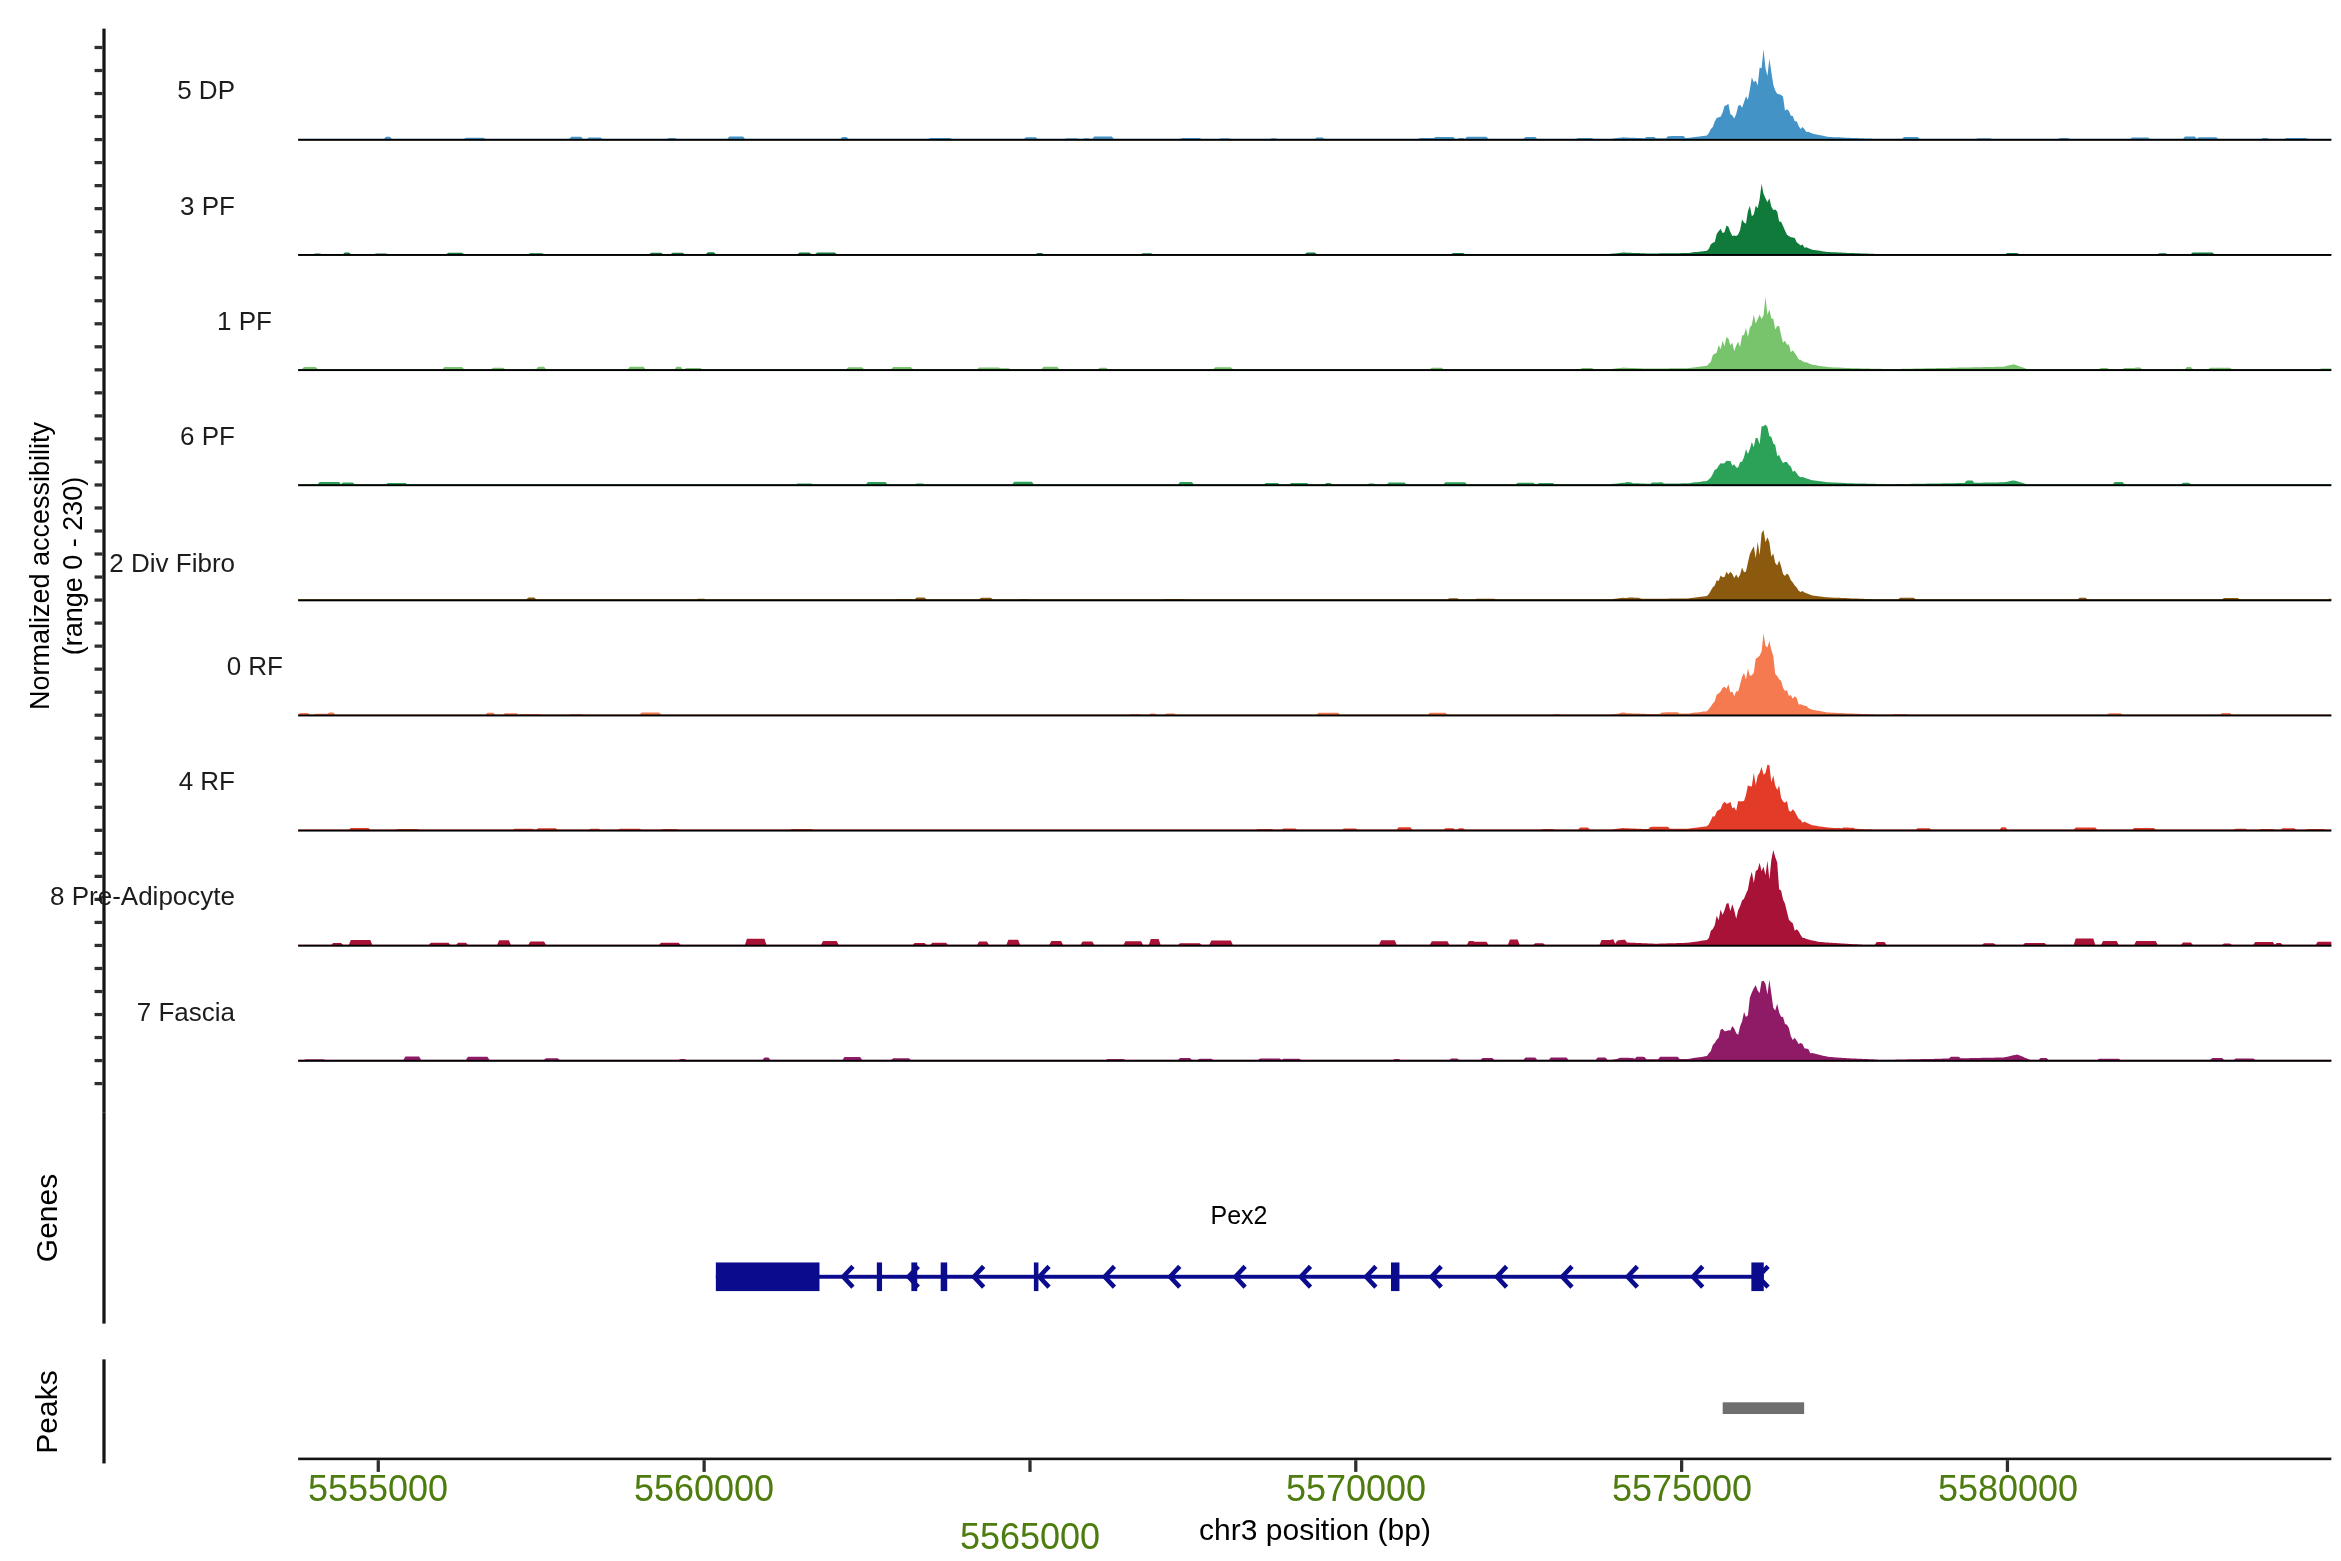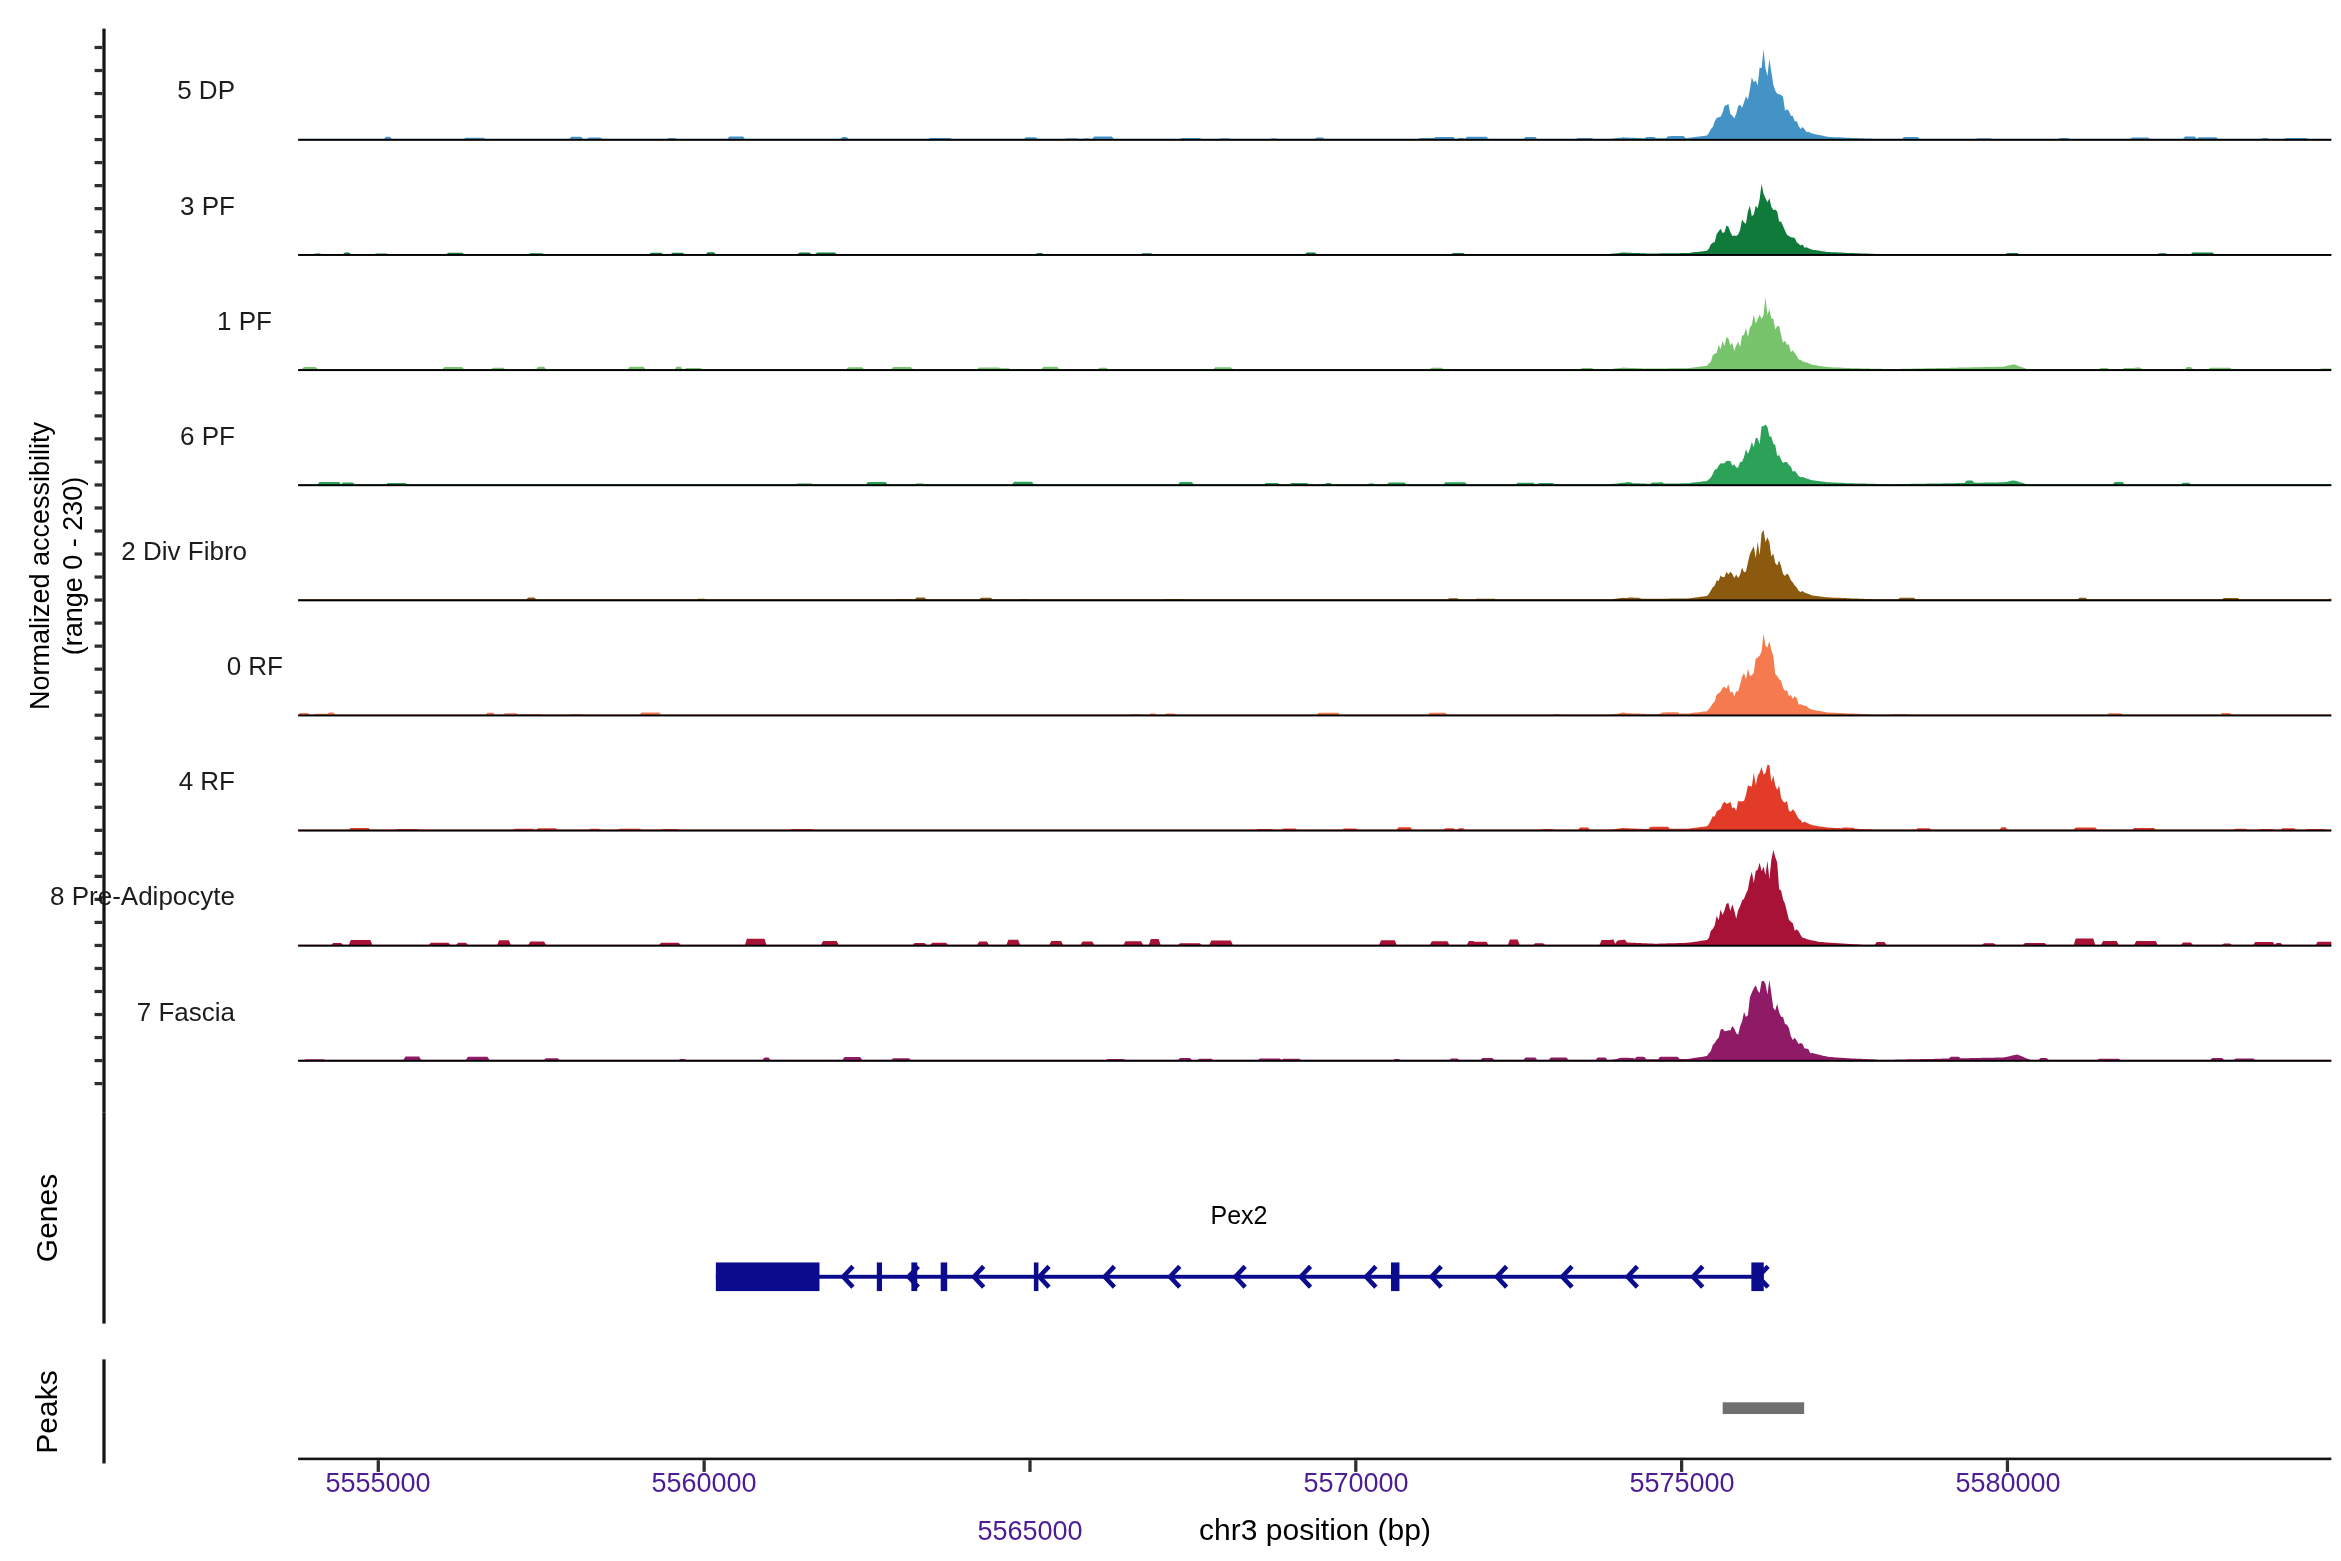--- a/index.html
+++ b/index.html
@@ -7,21 +7,21 @@
        font-family:"Liberation Sans","DejaVu Sans",sans-serif;}
   #stage{position:absolute;left:0;top:0;width:2342px;height:1561px;}
   svg{position:absolute;left:0;top:0;}
   .track-label{position:absolute;left:0;width:235px;text-align:right;
                font-size:26px;line-height:31px;color:#1c1c1c;white-space:nowrap;}
   .vlabel{position:absolute;transform:translate(-50%,-50%) rotate(-90deg);
           text-align:center;white-space:nowrap;color:#000;}
   .ylab-line{font-size:27px;line-height:33px;color:#000;}
   .section-label{font-size:30px;}
   .xtick-label{position:absolute;width:156px;margin-left:-78px;text-align:center;
-               font-size:27px;color:#4c1d95;white-space:nowrap;}
+               font-size:36px;color:#4d7c0f;white-space:nowrap;}
   .gene-name{position:absolute;transform:translate(-50%,-50%);font-size:25px;color:#000;}
   .x-title{position:absolute;transform:translate(-50%,0);font-size:30px;color:#000;white-space:nowrap;}
 </style>
 </head>
 <body>
 
 <div id="stage">
 
   <svg id="chart" width="2342" height="1561" viewBox="0 0 3600 2400">
       <path d="M458,215L458,213.5L461,213.5L464,213.5L467,213.5L470,213.5L473,213.5L476,213.5L479,213.5L482,213.5L485,213.5L488,213.5L491,213.5L494,213.5L497,213.5L500,213.5L503,213.5L506,213.5L509,213.5L512,213.5L515,213.5L518,213.5L521,213.5L524,213.5L527,213.5L530,213.5L533,213.5L536,213.5L539,213.5L542,213.5L545,213.5L548,213.5L551,213.5L554,213.5L557,213.5L560,213.5L563,213.5L566,213.5L569,213.5L572,213.5L575,213.5L578,213.5L581,213.5L584,213.5L587,213.5L590,213.5L593,210.2L596,210.2L599,210.2L602,213.5L605,213.5L608,213.5L611,213.5L614,213.5L617,213.5L620,213.5L623,213.5L626,213.5L629,213.5L632,213.5L635,213.5L638,213.5L641,213.5L644,213.5L647,213.5L650,213.5L653,213.5L656,213.5L659,213.5L662,213.5L665,213.5L668,213.5L671,213.5L674,213.5L677,213.5L680,213.5L683,213.5L686,213.5L689,213.5L692,213.5L695,213.5L698,213.5L701,213.5L704,213.5L707,213.5L710,213.5L713,213.5L716,211.8L719,211.8L722,211.8L725,211.8L728,211.8L731,211.8L734,211.8L737,211.8L740,211.8L743,211.8L746,213.5L749,213.5L752,213.5L755,213.5L758,213.5L761,213.5L764,213.5L767,213.5L770,213.5L773,213.5L776,213.5L779,213.5L782,213.5L785,213.5L788,213.5L791,213.5L794,213.5L797,213.5L800,213.5L803,213.5L806,213.5L809,213.5L812,213.5L815,213.5L818,213.5L821,213.5L824,213.5L827,213.5L830,213.5L833,213.5L836,213.5L839,213.5L842,213.5L845,213.5L848,213.5L851,213.5L854,213.5L857,213.5L860,213.5L863,213.5L866,213.5L869,213.5L872,213.5L875,213.5L878,210.2L881,210.2L884,210.2L887,210.2L890,210.2L893,210.2L896,213.5L899,213.5L902,213.5L905,211.3L908,211.3L911,211.3L914,211.3L917,211.3L920,211.3L923,211.3L926,213.5L929,213.5L932,213.5L935,213.5L938,213.5L941,213.5L944,213.5L947,213.5L950,213.5L953,213.5L956,213.5L959,213.5L962,213.5L965,213.5L968,213.5L971,213.5L974,213.5L977,213.5L980,213.5L983,213.5L986,213.5L989,213.5L992,213.5L995,213.5L998,213.5L1001,213.5L1004,213.5L1007,213.5L1010,213.5L1013,213.5L1016,213.5L1019,213.5L1022,213.5L1025,213.5L1028,212.3L1031,212.3L1034,212.3L1037,212.3L1040,213.5L1043,213.5L1046,213.5L1049,213.5L1052,213.5L1055,213.5L1058,213.5L1061,213.5L1064,213.5L1067,213.5L1070,213.5L1073,213.5L1076,213.5L1079,213.5L1082,213.5L1085,213.5L1088,213.5L1091,213.5L1094,213.5L1097,213.5L1100,213.5L1103,213.5L1106,213.5L1109,213.5L1112,213.5L1115,213.5L1118,213.5L1121,209.8L1124,209.8L1127,209.8L1130,209.8L1133,209.8L1136,209.8L1139,209.8L1142,209.8L1145,213.5L1148,213.5L1151,213.5L1154,213.5L1157,213.5L1160,213.5L1163,213.5L1166,213.5L1169,213.5L1172,213.5L1175,213.5L1178,213.5L1181,213.5L1184,213.5L1187,213.5L1190,213.5L1193,213.5L1196,213.5L1199,213.5L1202,213.5L1205,213.5L1208,213.5L1211,213.5L1214,213.5L1217,213.5L1220,213.5L1223,213.5L1226,213.5L1229,213.5L1232,213.5L1235,213.5L1238,213.5L1241,213.5L1244,213.5L1247,213.5L1250,213.5L1253,213.5L1256,213.5L1259,213.5L1262,213.5L1265,213.5L1268,213.5L1271,213.5L1274,213.5L1277,213.5L1280,213.5L1283,213.5L1286,213.5L1289,213.5L1292,213.5L1295,210.5L1298,210.5L1301,210.5L1304,213.5L1307,213.5L1310,213.5L1313,213.5L1316,213.5L1319,213.5L1322,213.5L1325,213.5L1328,213.5L1331,213.5L1334,213.5L1337,213.5L1340,213.5L1343,213.5L1346,213.5L1349,213.5L1352,213.5L1355,213.5L1358,213.5L1361,213.5L1364,213.5L1367,213.5L1370,213.5L1373,213.5L1376,213.5L1379,213.5L1382,213.5L1385,213.5L1388,213.5L1391,213.5L1394,213.5L1397,213.5L1400,213.5L1403,213.5L1406,213.5L1409,213.5L1412,213.5L1415,213.5L1418,213.5L1421,213.5L1424,213.5L1427,213.5L1430,212.0L1433,212.0L1436,212.0L1439,212.0L1442,212.0L1445,212.0L1448,212.0L1451,212.0L1454,212.0L1457,212.0L1460,212.0L1463,213.5L1466,213.5L1469,213.5L1472,213.5L1475,213.5L1478,213.5L1481,213.5L1484,213.5L1487,213.5L1490,213.5L1493,213.5L1496,213.5L1499,213.5L1502,213.5L1505,213.5L1508,213.5L1511,213.5L1514,213.5L1517,213.5L1520,213.5L1523,213.5L1526,213.5L1529,213.5L1532,213.5L1535,213.5L1538,213.5L1541,213.5L1544,213.5L1547,213.5L1550,213.5L1553,213.5L1556,213.5L1559,213.5L1562,213.5L1565,213.5L1568,213.5L1571,213.5L1574,213.5L1577,211.1L1580,211.1L1583,211.1L1586,211.1L1589,211.1L1592,211.1L1595,213.5L1598,213.5L1601,213.5L1604,213.5L1607,213.5L1610,213.5L1613,213.5L1616,213.5L1619,213.5L1622,213.5L1625,213.5L1628,213.5L1631,213.5L1634,213.5L1637,213.5L1640,212.7L1643,212.7L1646,212.7L1649,212.7L1652,212.7L1655,212.7L1658,213.5L1661,213.5L1664,213.5L1667,212.7L1670,212.7L1673,212.7L1676,213.5L1679,213.5L1682,210.0L1685,210.0L1688,210.0L1691,210.0L1694,210.0L1697,210.0L1700,210.0L1703,210.0L1706,210.0L1709,210.0L1712,213.5L1715,213.5L1718,213.5L1721,213.5L1724,213.5L1727,213.5L1730,213.5L1733,213.5L1736,213.5L1739,213.5L1742,213.5L1745,213.5L1748,213.5L1751,213.5L1754,213.5L1757,213.5L1760,213.5L1763,213.5L1766,213.5L1769,213.5L1772,213.5L1775,213.5L1778,213.5L1781,213.5L1784,213.5L1787,213.5L1790,213.5L1793,213.5L1796,213.5L1799,213.5L1802,213.5L1805,213.5L1808,213.5L1811,213.5L1814,213.5L1817,212.3L1820,212.3L1823,212.3L1826,212.3L1829,212.3L1832,212.3L1835,212.3L1838,212.3L1841,212.3L1844,212.3L1847,213.5L1850,213.5L1853,213.5L1856,213.5L1859,213.5L1862,213.5L1865,213.5L1868,213.5L1871,213.5L1874,213.5L1877,212.6L1880,212.6L1883,212.6L1886,212.6L1889,212.6L1892,213.5L1895,213.5L1898,213.5L1901,213.5L1904,213.5L1907,213.5L1910,213.5L1913,213.5L1916,213.5L1919,213.5L1922,213.5L1925,213.5L1928,213.5L1931,213.5L1934,213.5L1937,213.5L1940,213.5L1943,213.5L1946,213.5L1949,213.5L1952,213.5L1955,212.6L1958,212.6L1961,212.6L1964,213.5L1967,213.5L1970,213.5L1973,213.5L1976,213.5L1979,213.5L1982,213.5L1985,213.5L1988,213.5L1991,213.5L1994,213.5L1997,213.5L2000,213.5L2003,213.5L2006,213.5L2009,213.5L2012,213.5L2015,213.5L2018,213.5L2021,213.5L2024,211.3L2027,211.3L2030,211.3L2033,211.3L2036,213.5L2039,213.5L2042,213.5L2045,213.5L2048,213.5L2051,213.5L2054,213.5L2057,213.5L2060,213.5L2063,213.5L2066,213.5L2069,213.5L2072,213.5L2075,213.5L2078,213.5L2081,213.5L2084,213.5L2087,213.5L2090,213.5L2093,213.5L2096,213.5L2099,213.5L2102,213.5L2105,213.5L2108,213.5L2111,213.5L2114,213.5L2117,213.5L2120,213.5L2123,213.5L2126,213.5L2129,213.5L2132,213.5L2135,213.5L2138,213.5L2141,213.5L2144,213.5L2147,213.5L2150,213.5L2153,213.5L2156,213.5L2159,213.5L2162,213.5L2165,213.5L2168,213.5L2171,213.5L2174,213.5L2177,213.5L2180,213.5L2183,212.1L2186,212.1L2189,212.1L2192,212.1L2195,212.1L2198,212.1L2201,212.1L2204,212.1L2207,210.7L2210,210.7L2213,210.7L2216,210.7L2219,210.7L2222,210.7L2225,210.7L2228,210.7L2231,210.7L2234,210.7L2237,213.5L2240,213.5L2243,212.2L2246,212.2L2249,212.2L2252,213.5L2255,210.1L2258,210.1L2261,210.1L2264,210.1L2267,210.1L2270,210.1L2273,210.1L2276,210.1L2279,210.1L2282,210.1L2285,210.1L2288,213.5L2291,213.5L2294,213.5L2297,213.5L2300,213.5L2303,213.5L2306,213.5L2309,213.5L2312,213.5L2315,213.5L2318,213.5L2321,213.5L2324,213.5L2327,213.5L2330,213.5L2333,213.5L2336,213.5L2339,213.5L2342,213.5L2345,210.6L2348,210.6L2351,210.6L2354,210.6L2357,210.6L2360,210.6L2363,213.5L2366,213.5L2369,213.5L2372,213.5L2375,213.5L2378,213.5L2381,213.5L2384,213.5L2387,213.5L2390,213.5L2393,213.5L2396,213.5L2399,213.5L2402,213.5L2405,213.5L2408,213.5L2411,213.5L2414,213.5L2417,213.5L2420,213.5L2423,213.5L2426,212.2L2429,212.2L2432,212.2L2435,212.2L2438,212.2L2441,212.2L2444,212.2L2447,212.2L2450,213.5L2453,213.5L2456,213.5L2459,213.5L2462,213.5L2465,213.5L2468,213.5L2471,213.5L2474,213.5L2477,213.3L2480,212.9L2483,212.6L2486,212.2L2489,211.9L2492,211.6L2495,211.2L2498,211.4L2501,211.5L2504,211.6L2507,211.7L2510,211.8L2513,211.9L2516,212.0L2519,212.1L2522,212.3L2525,212.4L2528,212.5L2531,210.6L2534,210.7L2537,210.7L2540,210.6L2543,210.6L2546,212.6L2549,212.6L2552,212.5L2555,212.5L2558,212.5L2561,212.4L2564,209.3L2567,209.3L2570,209.2L2573,209.2L2576,209.1L2579,209.1L2582,209.1L2585,209.0L2588,209.0L2591,212.0L2594,212.0L2597,211.8L2600,211.4L2603,211.0L2606,210.6L2609,210.3L2612,209.9L2615,209.5L2618,209.1L2621,208.8L2624,208.4L2627,204.5L2630,198.2L2633,195.1L2636,186.9L2639,181.3L2642,180.3L2645,179.5L2648,173.3L2651,162.8L2654,161.8L2657,159.4L2660,175.4L2663,177.4L2666,182.2L2669,175.1L2672,163.0L2675,161.2L2678,165.5L2681,157.2L2684,148.1L2687,153.5L2690,137.5L2693,118.7L2696,126.5L2699,123.6L2702,131.3L2705,103.6L2708,104.8L2711,75.7L2714,104.5L2717,116.9L2720,90.2L2723,110.8L2726,130.4L2729,139.3L2732,144.1L2735,144.8L2738,146.0L2741,148.6L2744,170.3L2747,168.0L2750,170.7L2753,177.9L2756,178.3L2759,186.3L2762,186.3L2765,193.7L2768,198.5L2771,195.4L2774,198.9L2777,203.0L2780,202.5L2783,204.0L2786,205.3L2789,206.0L2792,206.6L2795,207.2L2798,207.9L2801,208.5L2804,209.1L2807,209.8L2810,210.4L2813,210.6L2816,210.7L2819,210.9L2822,211.0L2825,211.1L2828,211.2L2831,211.4L2834,211.5L2837,211.6L2840,211.8L2843,211.9L2846,212.0L2849,212.1L2852,212.2L2855,212.3L2858,212.5L2861,212.6L2864,212.7L2867,212.8L2870,212.9L2873,213.0L2876,213.1L2879,213.3L2882,213.4L2885,213.5L2888,213.5L2891,213.5L2894,213.5L2897,213.5L2900,213.5L2903,213.5L2906,213.5L2909,213.5L2912,213.5L2915,213.5L2918,213.5L2921,213.5L2924,213.5L2927,210.7L2930,210.7L2933,210.7L2936,210.7L2939,210.7L2942,210.7L2945,210.7L2948,210.7L2951,213.5L2954,213.5L2957,213.5L2960,213.5L2963,213.5L2966,213.5L2969,213.5L2972,213.5L2975,213.5L2978,213.5L2981,213.5L2984,213.5L2987,213.5L2990,213.5L2993,213.5L2996,213.5L2999,213.5L3002,213.5L3005,213.5L3008,213.5L3011,213.5L3014,213.5L3017,213.5L3020,213.5L3023,213.5L3026,213.5L3029,213.5L3032,213.5L3035,213.5L3038,213.5L3041,212.4L3044,212.4L3047,212.4L3050,212.4L3053,212.4L3056,212.4L3059,212.4L3062,213.5L3065,213.5L3068,213.5L3071,213.5L3074,213.5L3077,213.5L3080,213.5L3083,213.5L3086,213.5L3089,213.5L3092,213.5L3095,213.5L3098,213.5L3101,213.5L3104,213.5L3107,213.5L3110,213.5L3113,213.5L3116,213.5L3119,213.5L3122,213.5L3125,213.5L3128,213.5L3131,213.5L3134,213.5L3137,213.5L3140,213.5L3143,213.5L3146,213.5L3149,213.5L3152,213.5L3155,213.5L3158,213.5L3161,213.5L3164,213.5L3167,212.3L3170,212.3L3173,212.3L3176,212.3L3179,212.3L3182,213.5L3185,213.5L3188,213.5L3191,213.5L3194,213.5L3197,213.5L3200,213.5L3203,213.5L3206,213.5L3209,213.5L3212,213.5L3215,213.5L3218,213.5L3221,213.5L3224,213.5L3227,213.5L3230,213.5L3233,213.5L3236,213.5L3239,213.5L3242,213.5L3245,213.5L3248,213.5L3251,213.5L3254,213.5L3257,213.5L3260,213.5L3263,213.5L3266,213.5L3269,213.5L3272,213.5L3275,213.5L3278,211.3L3281,211.3L3284,211.3L3287,211.3L3290,211.3L3293,211.3L3296,211.3L3299,211.3L3302,211.3L3305,213.5L3308,213.5L3311,213.5L3314,213.5L3317,213.5L3320,213.5L3323,213.5L3326,213.5L3329,213.5L3332,213.5L3335,213.5L3338,213.5L3341,213.5L3344,213.5L3347,213.5L3350,213.5L3353,213.5L3356,213.5L3359,209.8L3362,209.8L3365,209.8L3368,209.8L3371,209.8L3374,209.8L3377,213.5L3380,211.2L3383,211.2L3386,211.2L3389,211.2L3392,211.2L3395,211.2L3398,211.2L3401,211.2L3404,211.2L3407,211.2L3410,213.5L3413,213.5L3416,213.5L3419,213.5L3422,213.5L3425,213.5L3428,213.5L3431,213.5L3434,213.5L3437,213.5L3440,213.5L3443,213.5L3446,213.5L3449,213.5L3452,213.5L3455,213.5L3458,213.5L3461,213.5L3464,213.5L3467,213.5L3470,213.5L3473,213.5L3476,213.5L3479,212.3L3482,212.3L3485,212.3L3488,213.5L3491,213.5L3494,213.5L3497,213.5L3500,213.5L3503,213.5L3506,213.5L3509,213.5L3512,213.5L3515,212.2L3518,212.2L3521,212.2L3524,212.2L3527,212.2L3530,212.2L3533,212.2L3536,212.2L3539,212.2L3542,212.2L3545,212.2L3548,213.5L3551,213.5L3554,213.5L3557,213.5L3560,213.5L3563,213.5L3566,213.5L3569,213.5L3572,213.5L3575,213.5L3578,213.5L3581,213.5L3584,213.5L3584,215Z" fill="#4493c6"></path>
@@ -127,21 +127,21 @@
   <div class="vlabel" style="left:57px;top:566px;">
     <div class="ylab-line">Normalized accessibility</div>
     <div class="ylab-line">(range 0 - 230)</div>
   </div>
 
   <div id="track-labels">
       <div class="track-label" style="top: 75px;">5 DP</div>
       <div class="track-label" style="top: 191px;">3 PF</div>
       <div class="track-label" style="top: 306px; padding-left: 37px;">1 PF</div>
       <div class="track-label" style="top: 421px;">6 PF</div>
-      <div class="track-label" style="top: 536px; padding-left: 12px;">2 Div Fibro</div>
+      <div class="track-label" style="top: 548px;">2 Div Fibro</div>
       <div class="track-label" style="top: 651px; padding-left: 48px;">0 RF</div>
       <div class="track-label" style="top: 766px;">4 RF</div>
       <div class="track-label" style="top: 881px;">8 Pre-Adipocyte</div>
       <div class="track-label" style="top: 997px;">7 Fascia</div>
     </div>
 
   <div class="vlabel section-label" style="left:47px;top:1218px;">Genes</div>
 
   <div class="vlabel section-label" style="left:47px;top:1412px;">Peaks</div>
 

